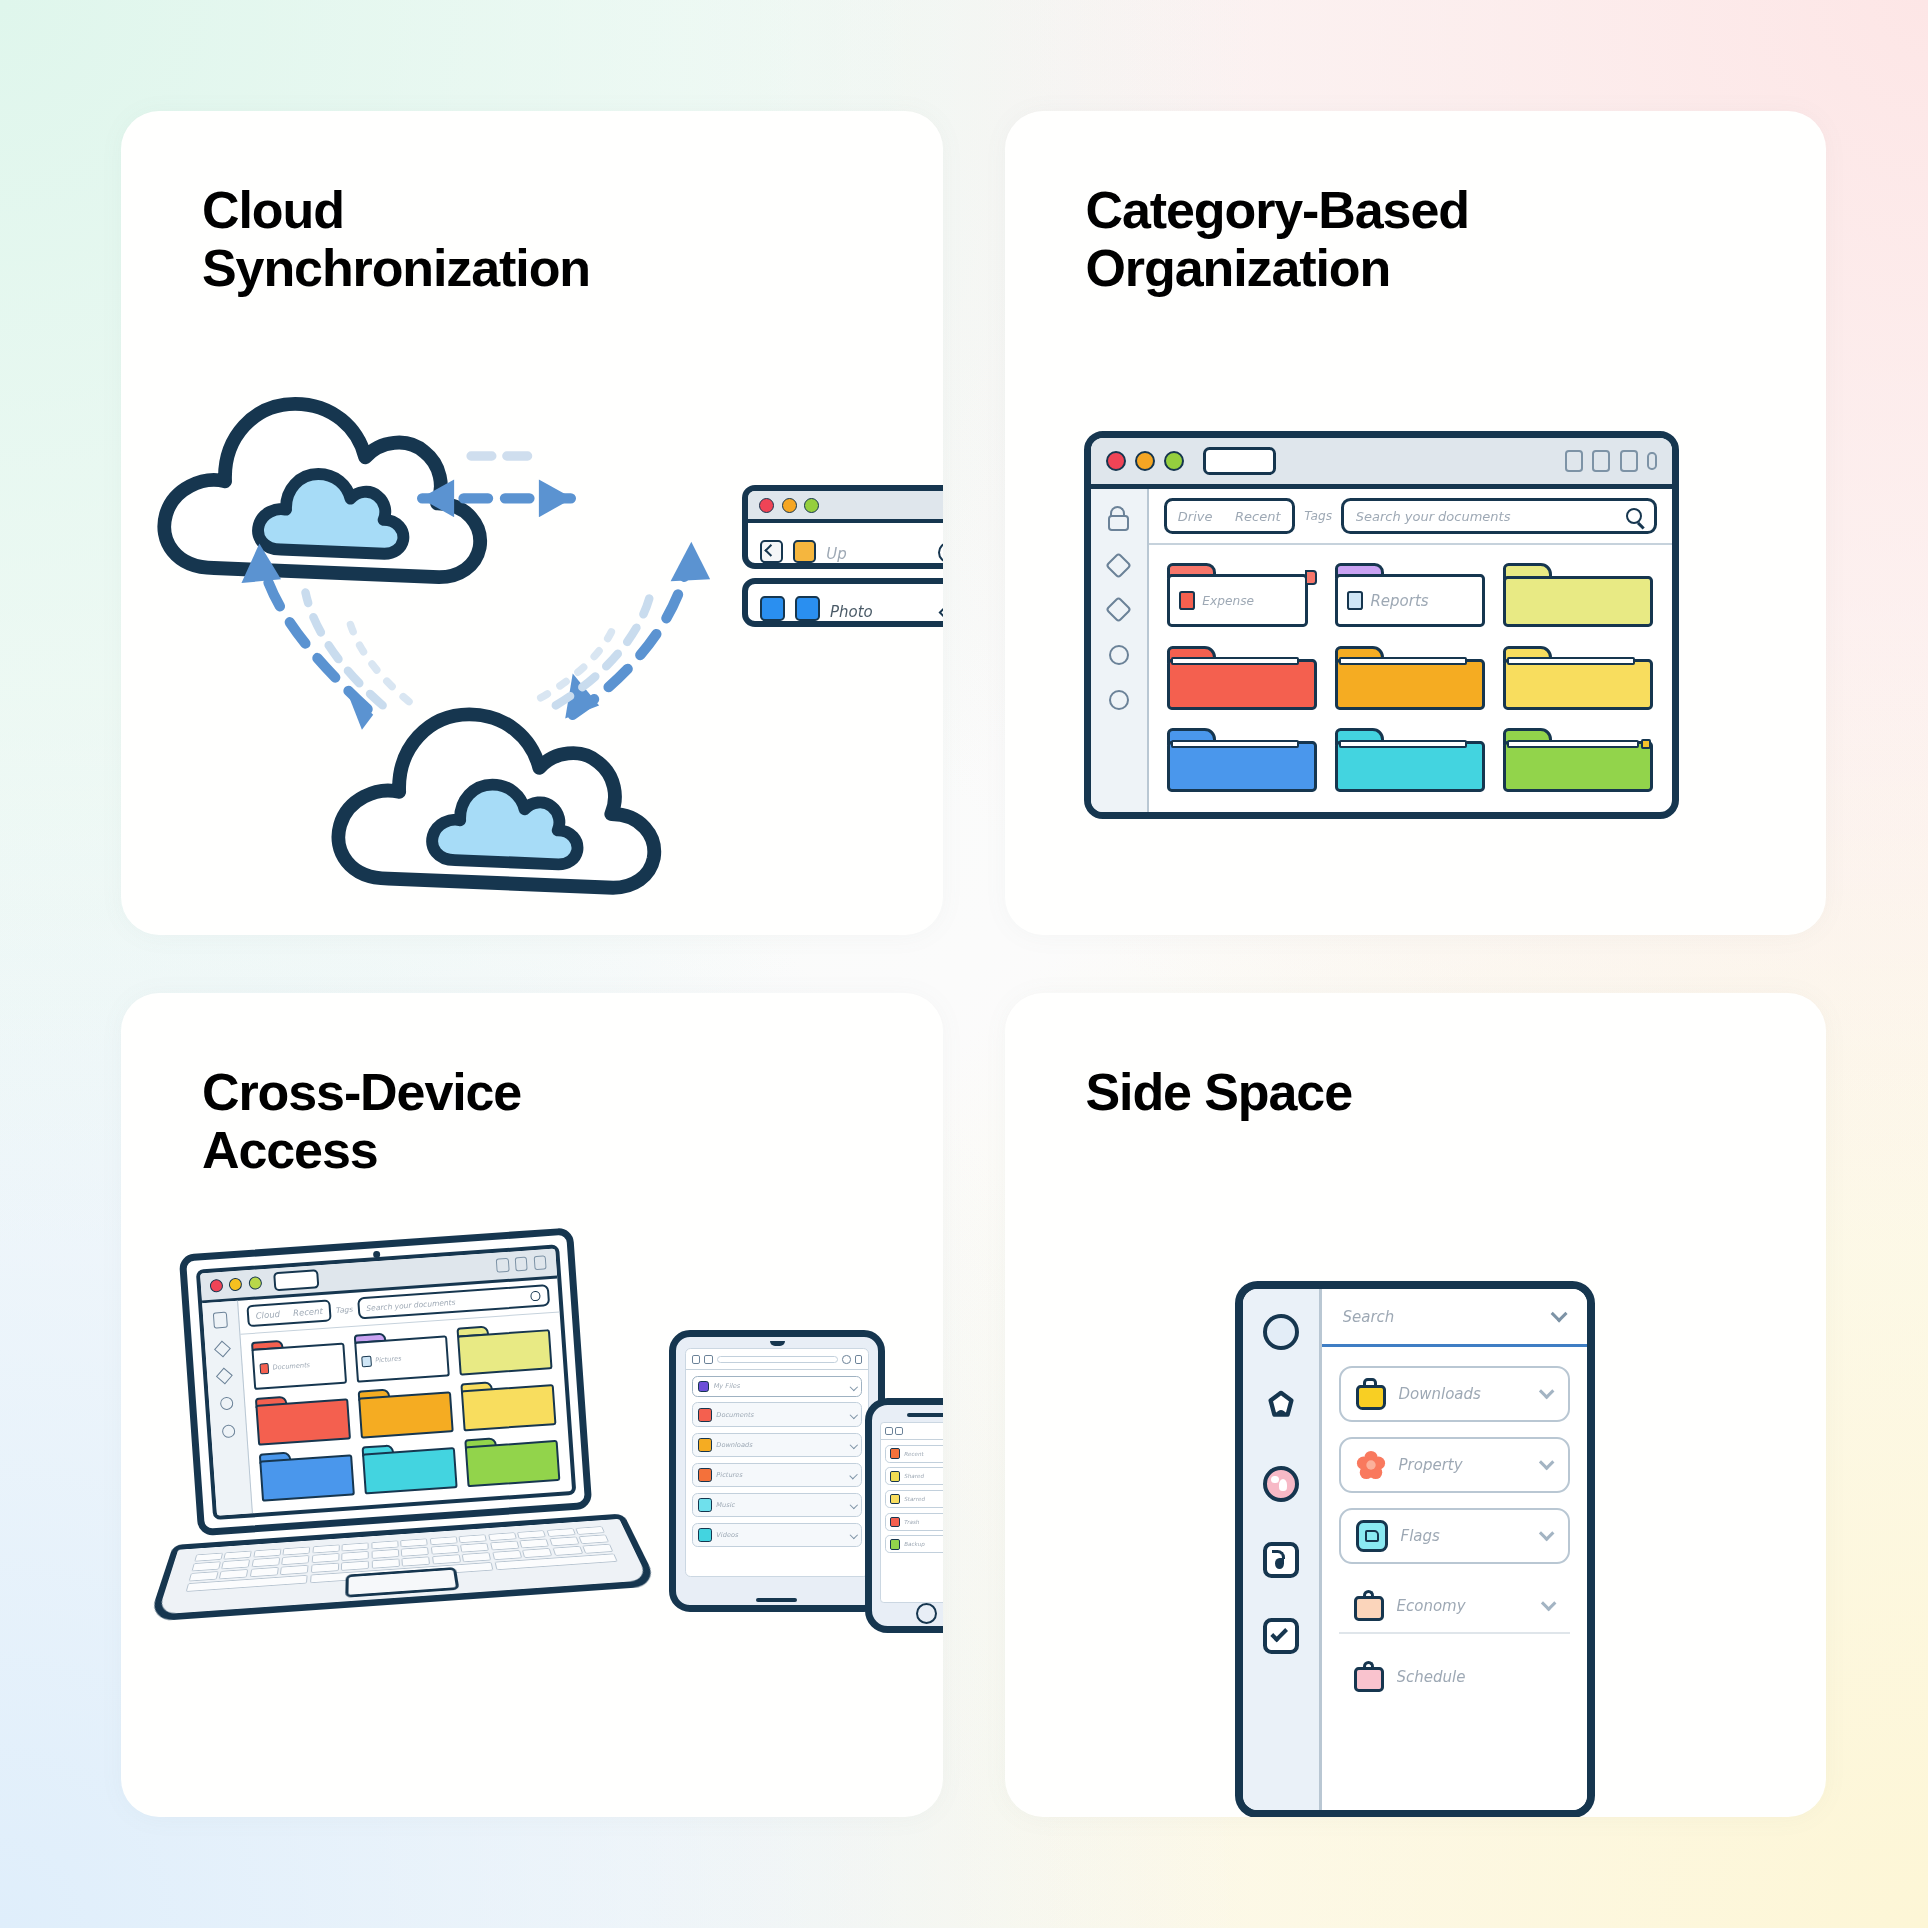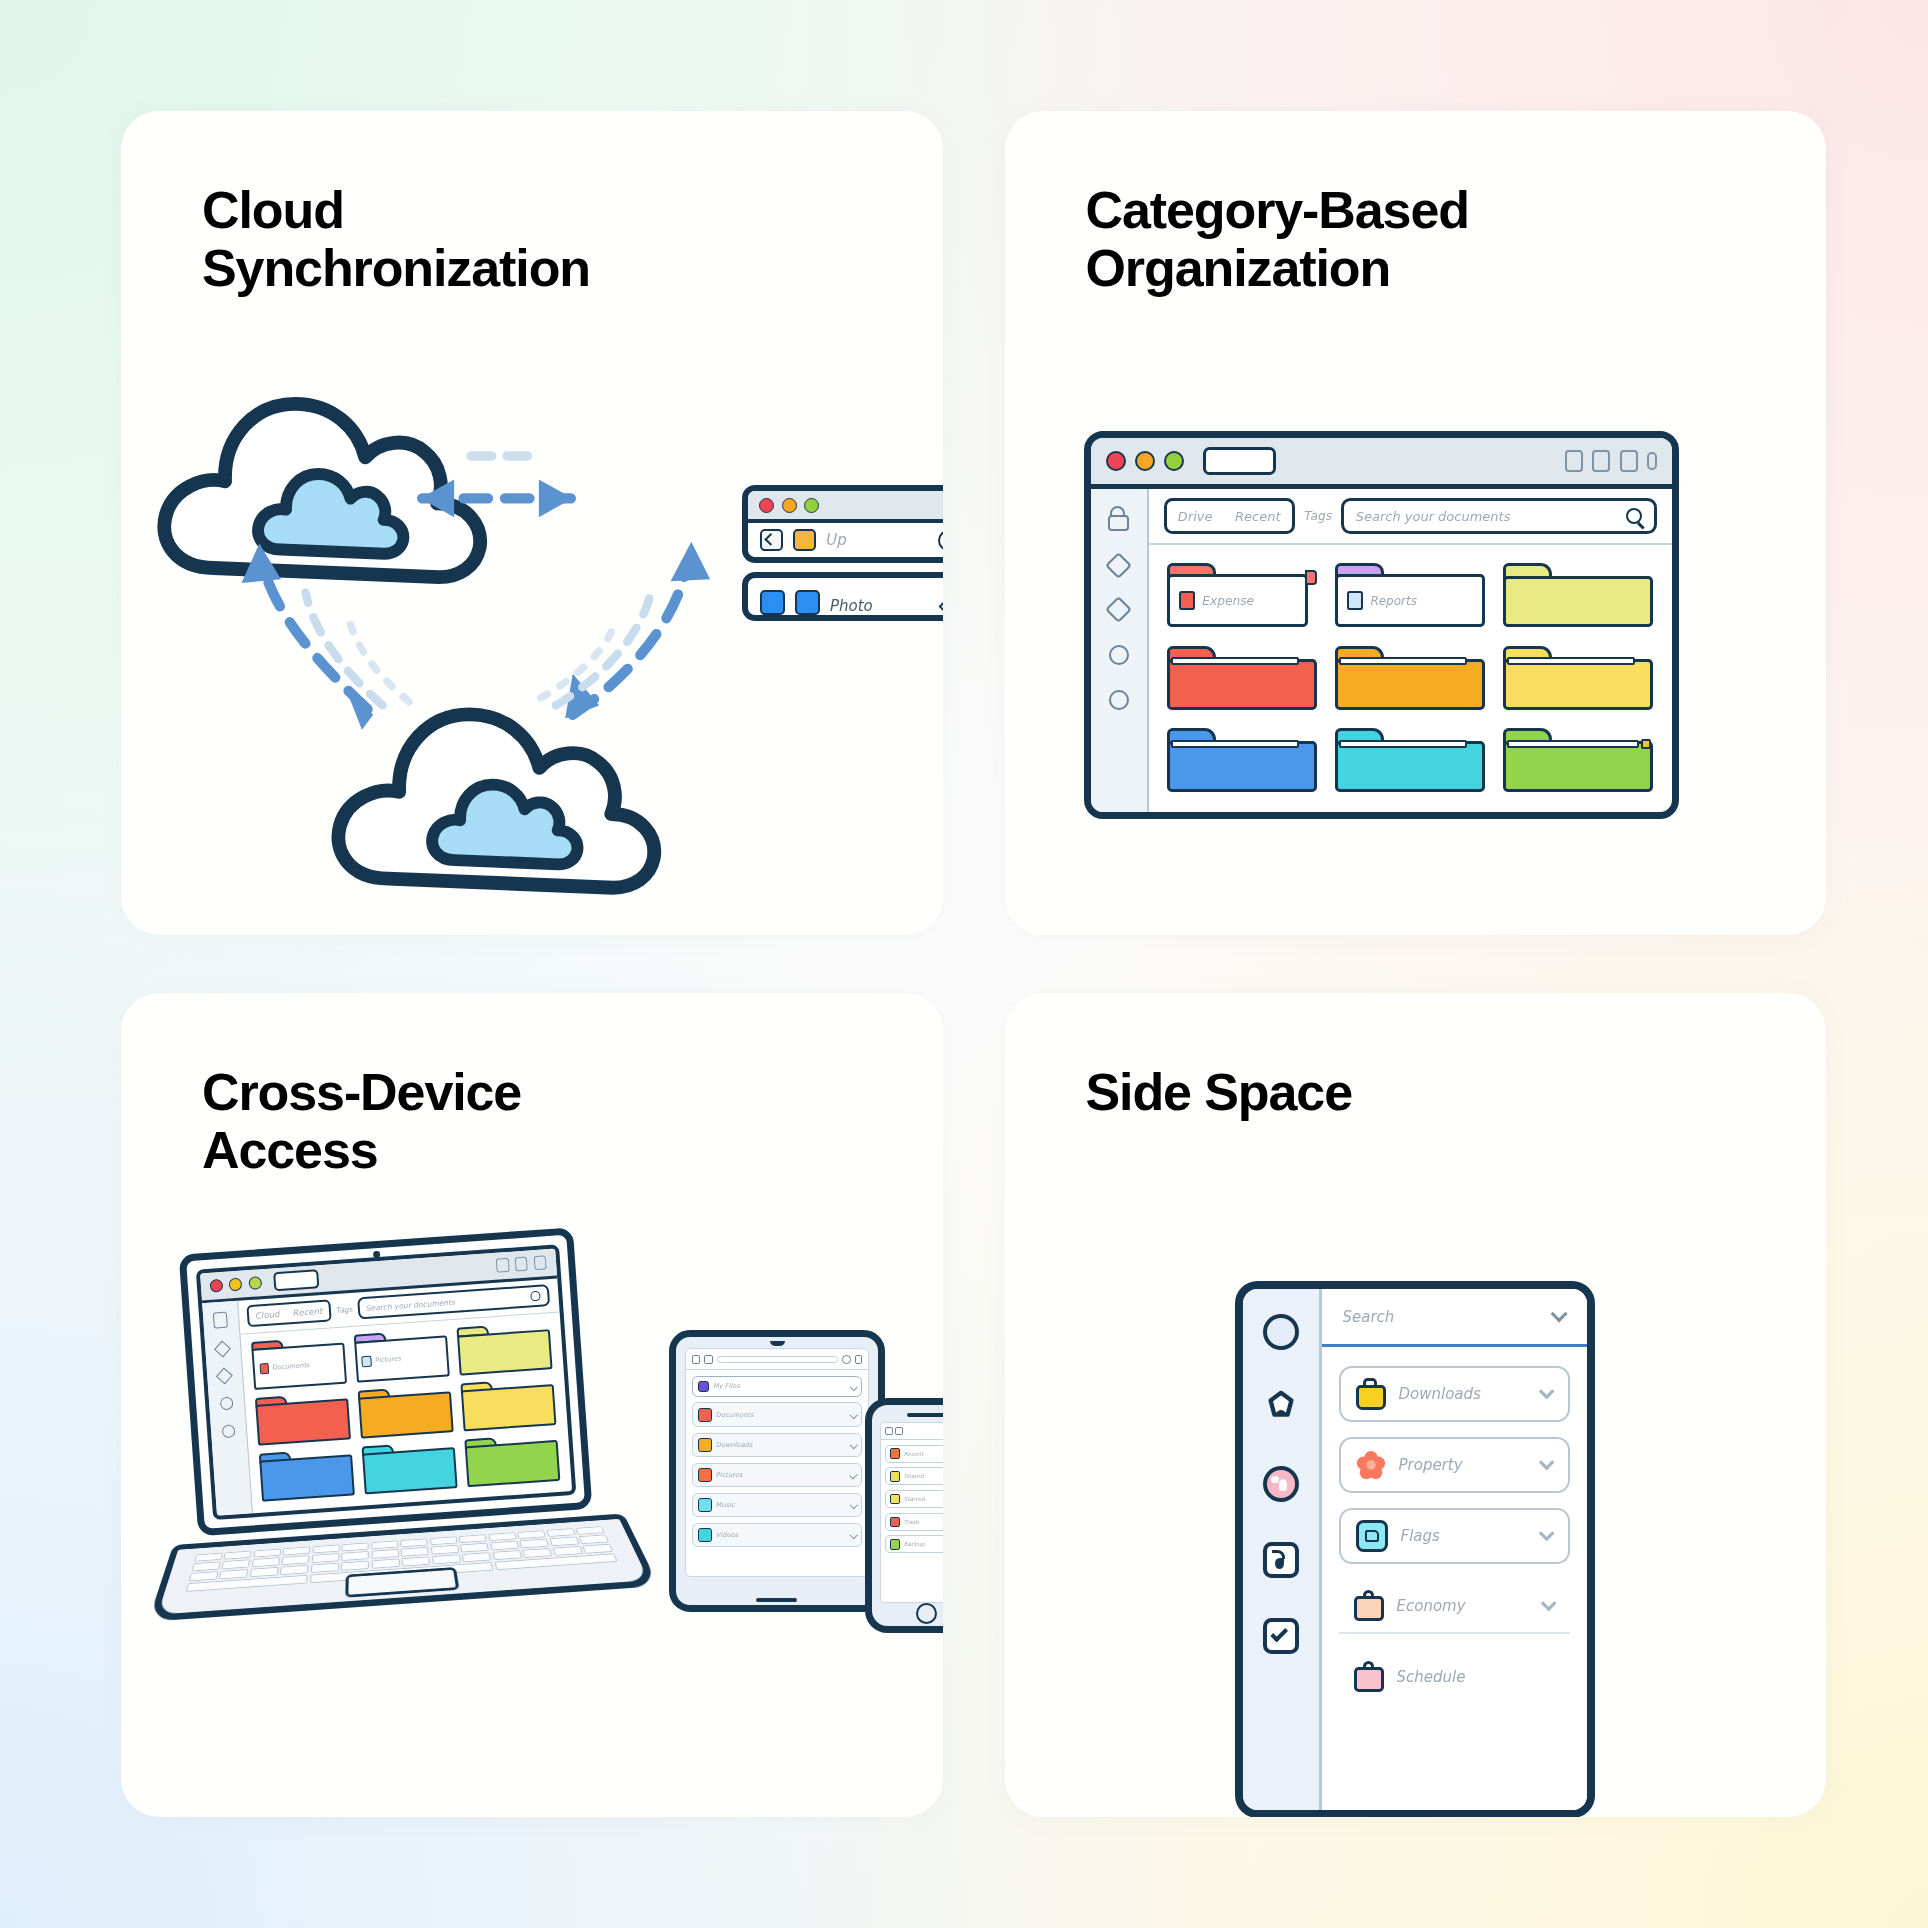--- a/index.html
+++ b/index.html
@@ -134,21 +134,21 @@
         </g>
       </svg>
 
       <div style="position:absolute;left:621px;top:374px;width:235px;">
         <div style="border:6.6px solid #16364f;border-radius:13px;background:#fff;overflow:hidden;">
           <div style="background:#dfe6ec;height:32px;display:flex;align-items:center;gap:7.5px;padding:0 11.3px;border-bottom:4.7px solid #16364f;">
             <span style="width:15px;height:15px;border-radius:50%;background:#ef4456;border:1.9px solid #16364f;"></span>
             <span style="width:15px;height:15px;border-radius:50%;background:#f5a623;border:1.9px solid #16364f;"></span>
             <span style="width:15px;height:15px;border-radius:50%;background:#95cf3e;border:1.9px solid #16364f;"></span>
           </div>
-          <div style="height:34px;display:flex;align-items:center;gap:10.4px;padding:0 12.2px;">
+          <div style="height:40px;display:flex;align-items:flex-end;gap:10.4px;padding:0 12.2px;">
             <span style="width:22.6px;height:22.6px;border:2.8px solid #16364f;border-radius:4.7px;background:#f4f6f8;display:inline-block;position:relative;">
               <span style="position:absolute;left:3.8px;top:3.8px;width:9.4px;height:9.4px;border-left:2.8px solid #16364f;border-bottom:2.8px solid #16364f;transform:rotate(45deg);"></span>
             </span>
             <span style="width:22.6px;height:22.6px;border:2.8px solid #16364f;border-radius:4.7px;background:#f5b63e;display:inline-block;"></span>
             <span class="scribble" style="font-size:15px;flex:1;">Up</span>
             <span style="width:21px;height:21px;border:2.8px solid #16364f;border-radius:50%;display:inline-flex;align-items:center;justify-content:center;">
               
             </span>
           </div>
         </div>
@@ -216,21 +216,21 @@
                   <span style="width:16px;height:19px;background:#f4604f;border:2.8px solid #16364f;border-radius:2.8px;"></span>
                   <span class="scribble" style="font-size:12.2px;">Expense</span>
                 </div>
                 <div style="position:absolute;right:3.8px;top:7.5px;width:11.3px;height:15px;background:#f7766a;border:2.8px solid #16364f;border-radius:0 3.8px 3.8px 0;"></div>
               </div>
 
               <div style="width:100%;height:66px;position:relative;">
                 <div style="position:absolute;left:3.8px;top:0;width:49px;height:15px;background:#c9a2f2;border:3.8px solid #16364f;border-radius:5.6px 9.4px 0 0;"></div>
                 <div style="position:absolute;left:3.8px;top:11.3px;right:3.8px;height:53px;background:#fff;border:3.8px solid #16364f;border-radius:4.7px;display:flex;align-items:center;gap:7.5px;padding:0 8.5px;">
                   <span style="width:16px;height:19px;background:#cfe6f6;border:2.8px solid #16364f;border-radius:2.8px;"></span>
-                  <span class="scribble" style="font-size:12px;">Reports</span>
+                  <span class="scribble" style="font-size:15px;">Reports</span>
                 </div>
               </div>
 
               <div style="width:100%;height:66px;position:relative;">
                 <div style="position:absolute;left:3.8px;top:0;width:49px;height:17px;background:#e8ea84;border:3.8px solid #16364f;border-radius:5.6px 11.3px 0 0;"></div>
                 <div style="position:absolute;left:3.8px;top:13px;right:3.8px;height:51px;background:#e8ea84;border:3.8px solid #16364f;border-radius:4.7px;"></div>
               </div>
 
               <div style="width:100%;height:66px;position:relative;">
                 <div style="position:absolute;left:3.8px;top:0;width:49px;height:17px;background:#f4604f;border:3.8px solid #16364f;border-radius:5.6px 11.3px 0 0;"></div>

